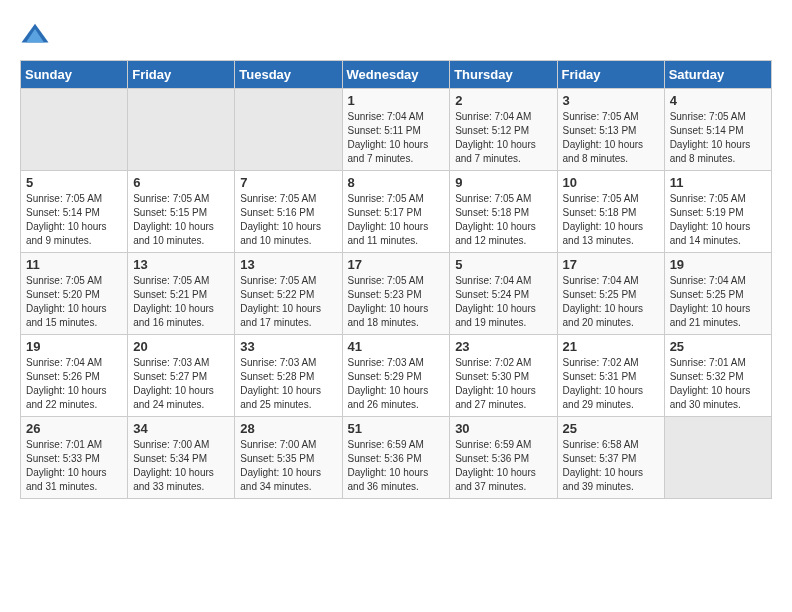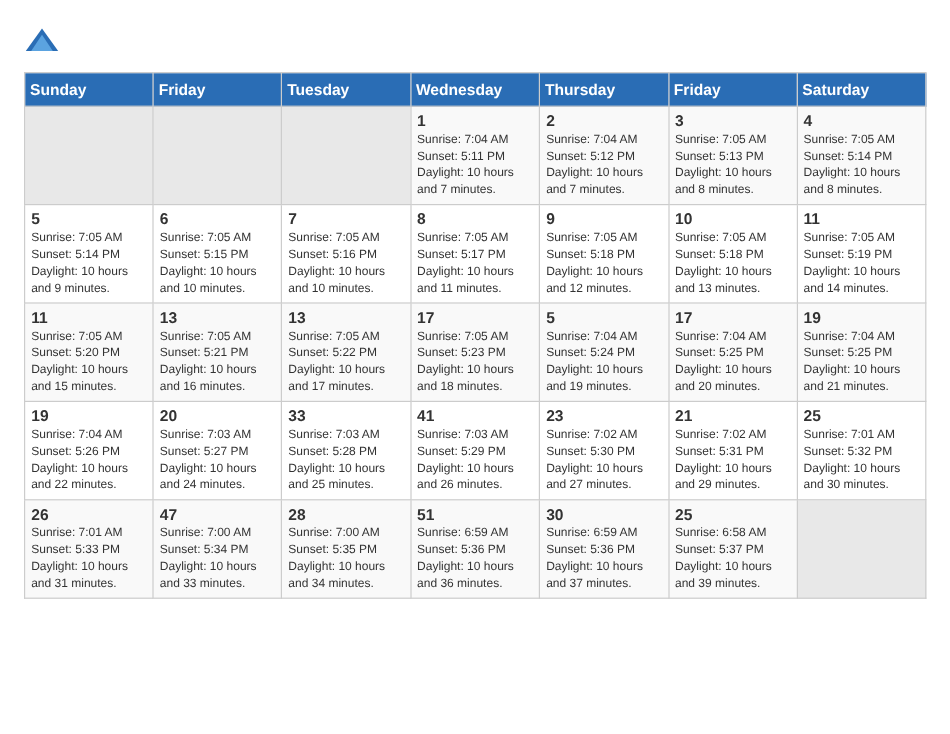--- a/index.html
+++ b/index.html
@@ -231,21 +231,21 @@
           <span class="day-number">25</span>
           <div class="day-info">Sunrise: 7:01 AM<br>Sunset: 5:32 PM<br>Daylight: 10 hours<br>and 30 minutes.</div>
         </td>
       </tr>
       <tr>
         <td>
           <span class="day-number">26</span>
           <div class="day-info">Sunrise: 7:01 AM<br>Sunset: 5:33 PM<br>Daylight: 10 hours<br>and 31 minutes.</div>
         </td>
         <td>
-          <span class="day-number">47</span>
+          <span class="day-number">34</span>
           <div class="day-info">Sunrise: 7:00 AM<br>Sunset: 5:34 PM<br>Daylight: 10 hours<br>and 33 minutes.</div>
         </td>
         <td>
           <span class="day-number">28</span>
           <div class="day-info">Sunrise: 7:00 AM<br>Sunset: 5:35 PM<br>Daylight: 10 hours<br>and 34 minutes.</div>
         </td>
         <td>
           <span class="day-number">51</span>
           <div class="day-info">Sunrise: 6:59 AM<br>Sunset: 5:36 PM<br>Daylight: 10 hours<br>and 36 minutes.</div>
         </td>

